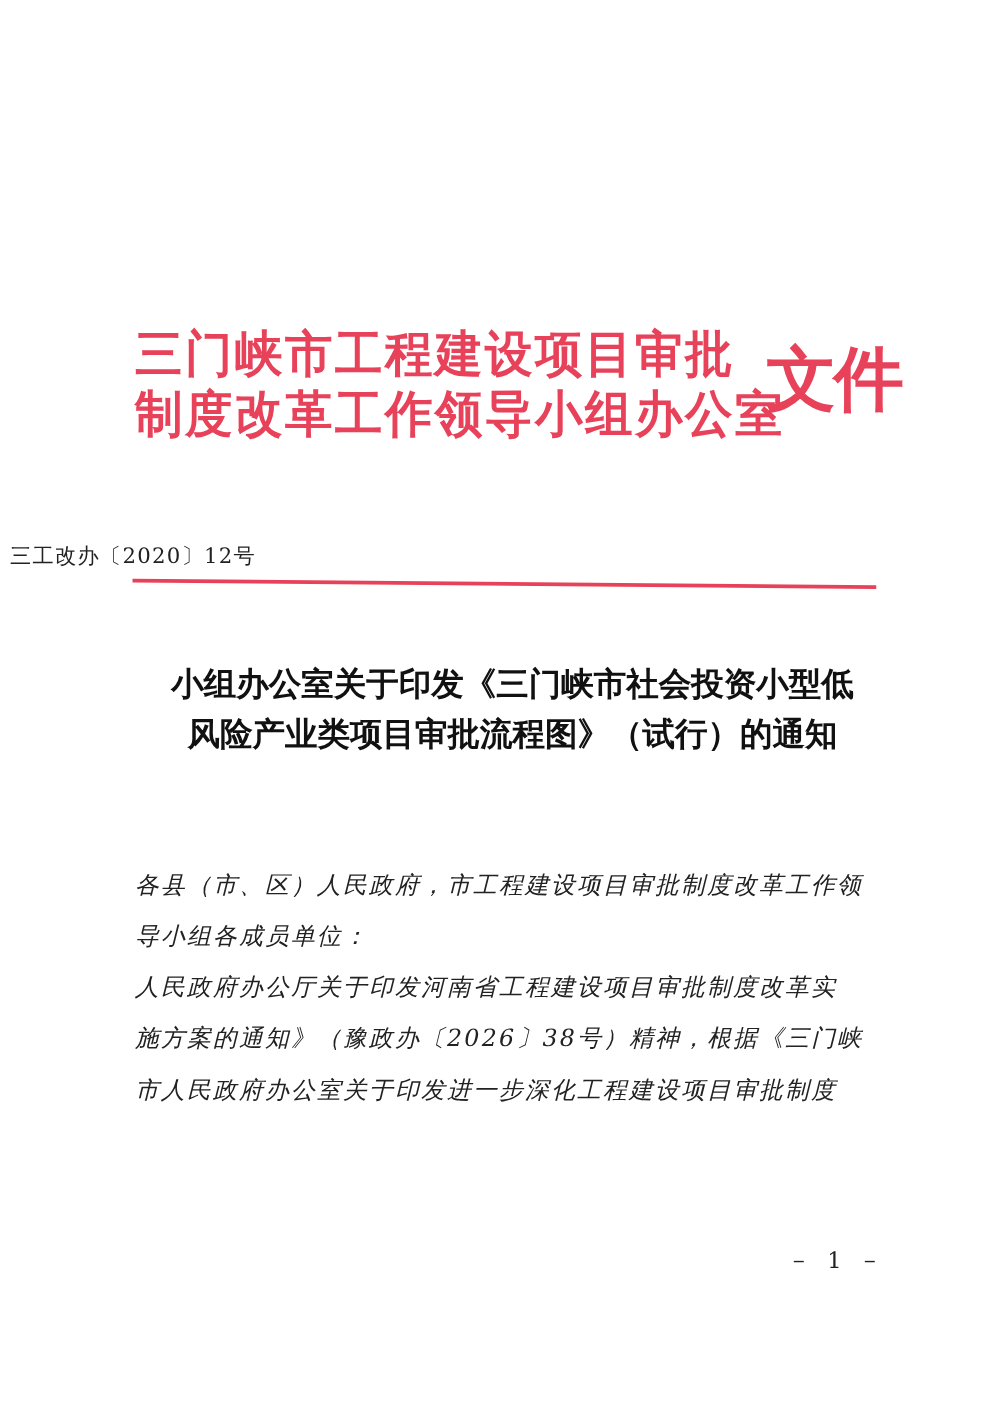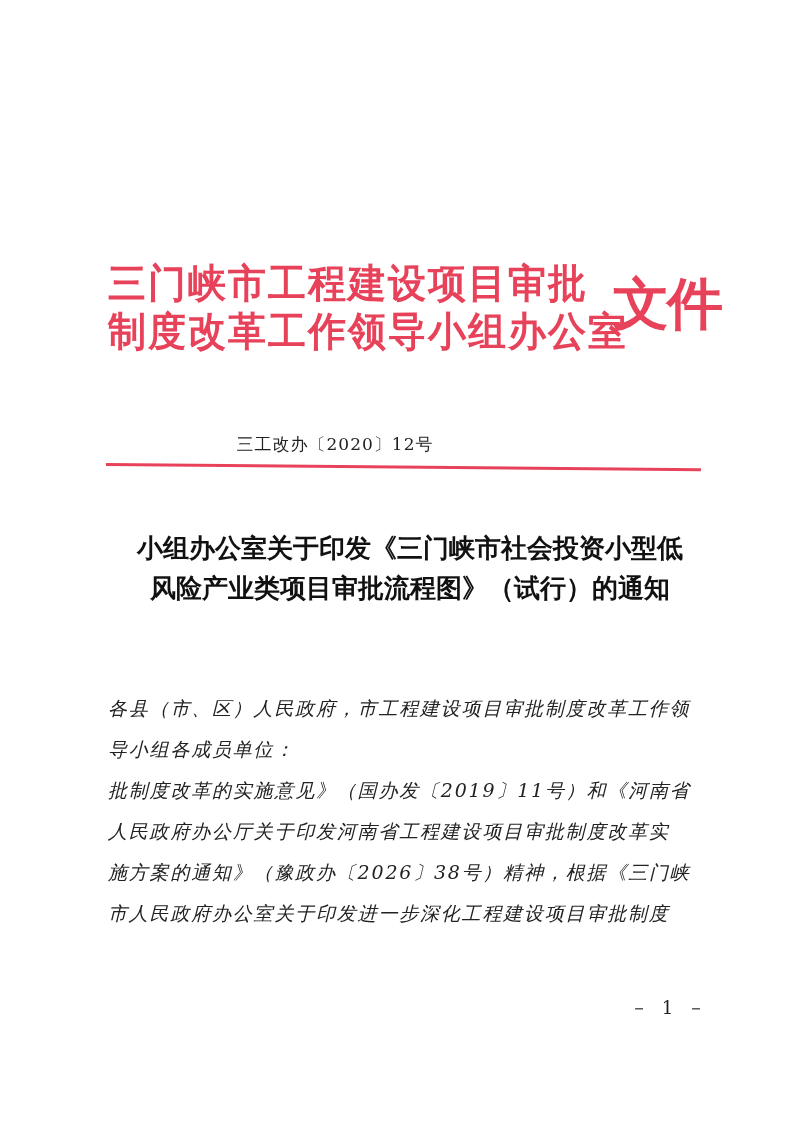--- a/index.html
+++ b/index.html
@@ -10,22 +10,22 @@
   .red-head {
     position:absolute; left:108px; top:258px;
     color:#e8425a; font-family:"DejaVu Serif", serif; font-weight:bold;
   }
   .red-head .lines { position:absolute; left:0; top:0; width:520px; }
   .red-head .line { font-size:38px; line-height:48px; letter-spacing:2px; white-space:nowrap; transform:scaleY(1.05); transform-origin:left top; }
   .red-head .wenjian {
     position:absolute; left:505px; top:10px; font-size:56px; line-height:70px; white-space:nowrap; letter-spacing:-2px;
   }
   .doc-no {
-    position:absolute; left:0; width:670px; top:433px; text-align:center;
-    font-size:17px; color:#222; letter-spacing:1px;
+    position:absolute; left:0; width:670px; top:433px; text-align:left;
+    font-size:17px; color:#222; letter-spacing:1px;padding-left:8px;
   }
   .red-rule {
     position:absolute; left:106px; top:463px; width:595px; height:3px; background:#e8425a;
     transform:rotate(0.5deg); transform-origin:left center;
   }
   .title {
     position:absolute; left:100px; width:620px; top:528px; text-align:center;
     font-size:26px; line-height:40px; font-weight:bold; color:#111; letter-spacing:0px;
   }
   .title div { white-space:nowrap; }
@@ -54,19 +54,18 @@
 <div class="red-rule"></div>
 
 <div class="title">
   <div>小组办公室关于印发《三门峡市社会投资小型低</div>
   <div>风险产业类项目审批流程图》（试行）的通知</div>
 </div>
 
 <div class="body">
   <p>各县（市、区）人民政府，市工程建设项目审批制度改革工作领</p>
   <p>导小组各成员单位：</p>
-  <p>批制度改革的实施意见》（国办发〔2019〕11号）和《河南省</p>
   <p>人民政府办公厅关于印发河南省工程建设项目审批制度改革实</p>
   <p>施方案的通知》（豫政办〔2026〕38号）精神，根据《三门峡</p>
   <p>市人民政府办公室关于印发进一步深化工程建设项目审批制度</p>
 </div>
 
 <div class="page-no">－ 1 －</div>
 
 </body></html>

